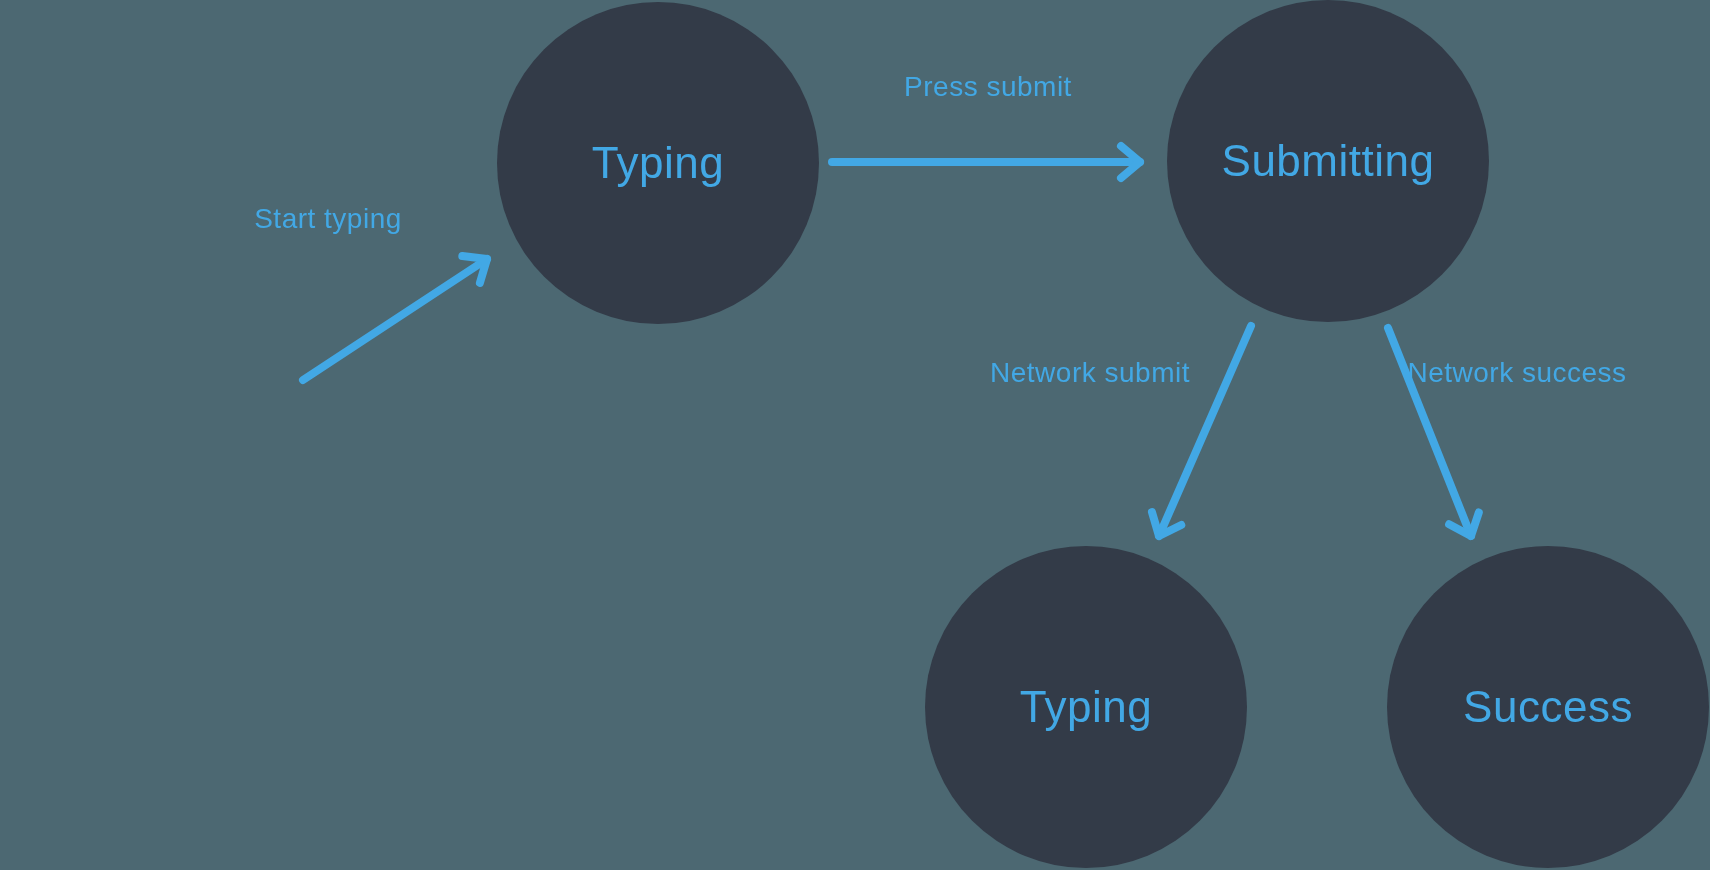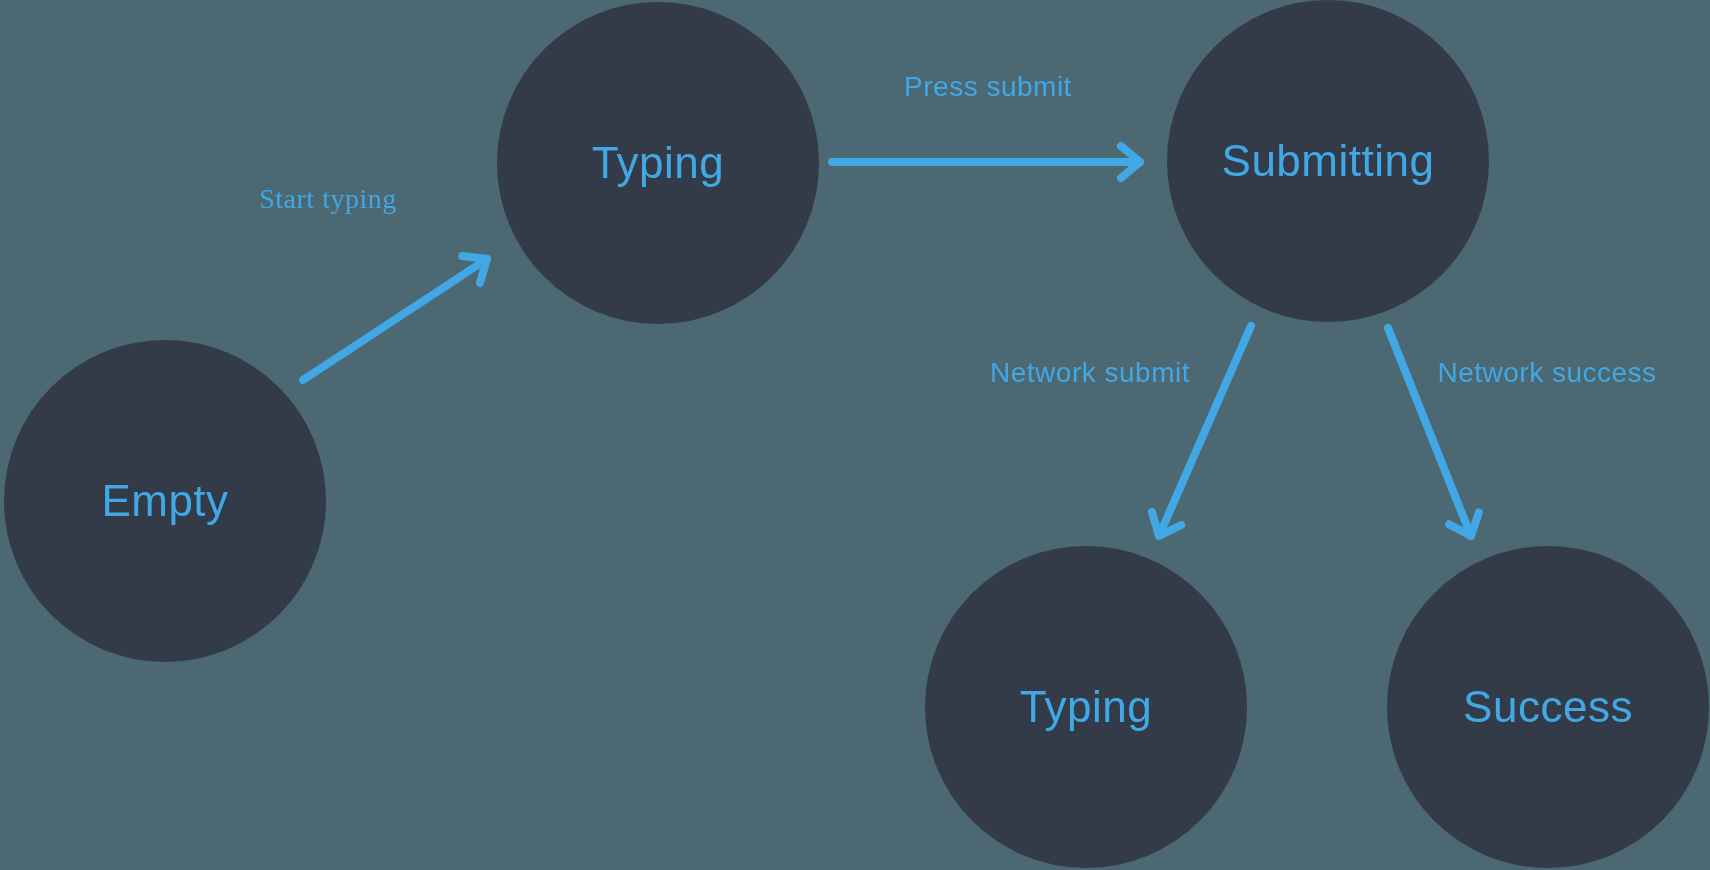--- a/index.html
+++ b/index.html
@@ -59,45 +59,42 @@
     line-height: 53px;
     letter-spacing: 0.5px;
     text-align: center;
   }
   .node-empty      { left: 4px;    top: 340px; }
   .node-typing     { left: 497px;  top: 2px;   }
   .node-submitting { left: 1167px; top: 0; align-items: center;   }
   .node-error      { left: 925px;  top: 546px; }
   .node-success    { left: 1387px; top: 546px; }
 
-  .edge-label-start-typing    { left: 233px;  top: 172px; width: 190px; font-family: Liberation Serif, serif; }
+  .edge-label-start-typing    { left: 233px;  top: 192px; width: 190px; }
   .edge-label-press-submit    { left: 838px;  top: 61px;  width: 300px; line-height: 52px; }
   .edge-label-network-error   { left: 980px;  top: 346px; width: 220px; }
-  .edge-label-network-success { left: 1437px; top: 346px; width: 220px; }
+  .edge-label-network-success { left: 1407px; top: 346px; width: 220px; }
 </style>
 </head>
 <body>
 
 <div class="canvas">
 
   <svg class="edges-layer" viewBox="0 0 1710 870" xmlns="http://www.w3.org/2000/svg">
     <defs>
       <marker id="arrowhead" markerUnits="userSpaceOnUse" markerWidth="56" markerHeight="56" viewBox="-28 -28 56 56" refX="0" refY="0" orient="auto">
         <path class="arrowhead-path" d="M -19 -16 L 0 0 L -19 16"></path>
       </marker>
     </defs>
     <path class="edge-line" marker-end="url(#arrowhead)" d="M 303 380 L 487 259"></path>
     <path class="edge-line" marker-end="url(#arrowhead)" d="M 832 162 L 1140 162"></path>
     <path class="edge-line" marker-end="url(#arrowhead)" d="M 1251 326 L 1159 536"></path>
     <path class="edge-line" marker-end="url(#arrowhead)" d="M 1388 328 L 1471 536"></path>
   </svg>
 
-  <div class="node node-empty">
-    <span class="node-label">Empty</span>
-  </div>
 
   <div class="node node-typing">
     <span class="node-label">Typing</span>
   </div>
 
   <div class="node node-submitting">
     <span class="node-label">Submitting</span>
   </div>
 
   <div class="node node-error">

